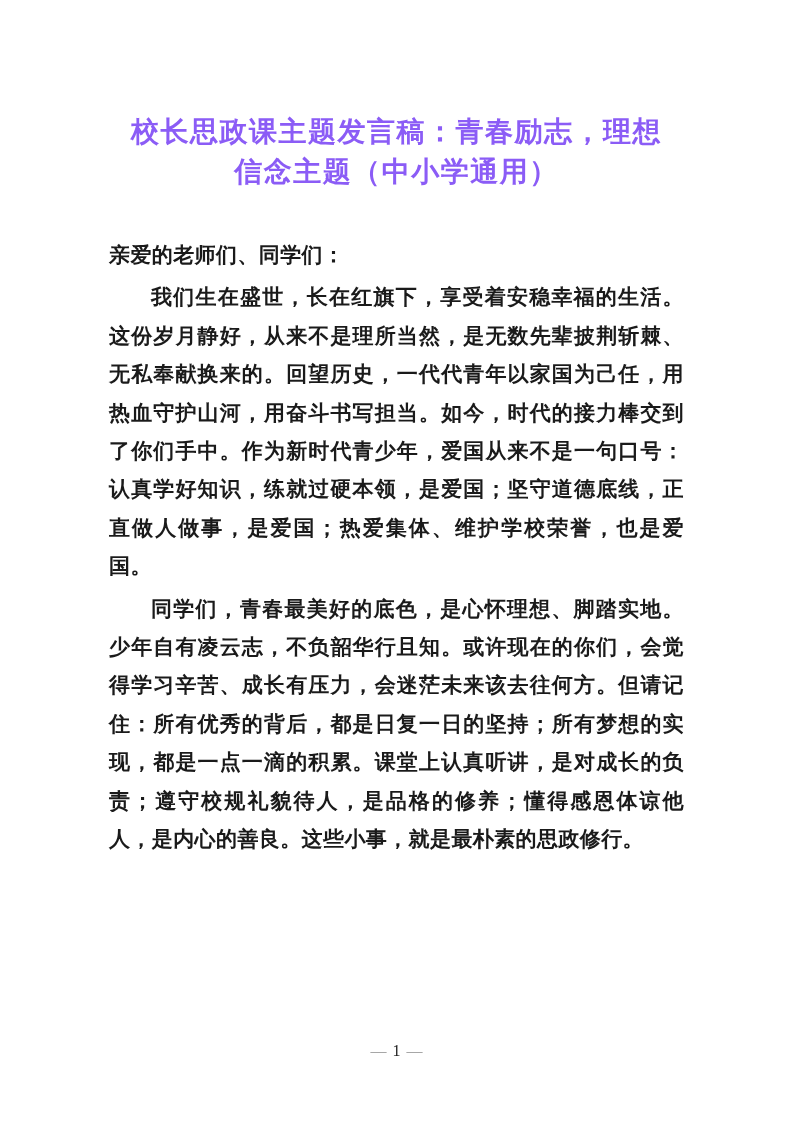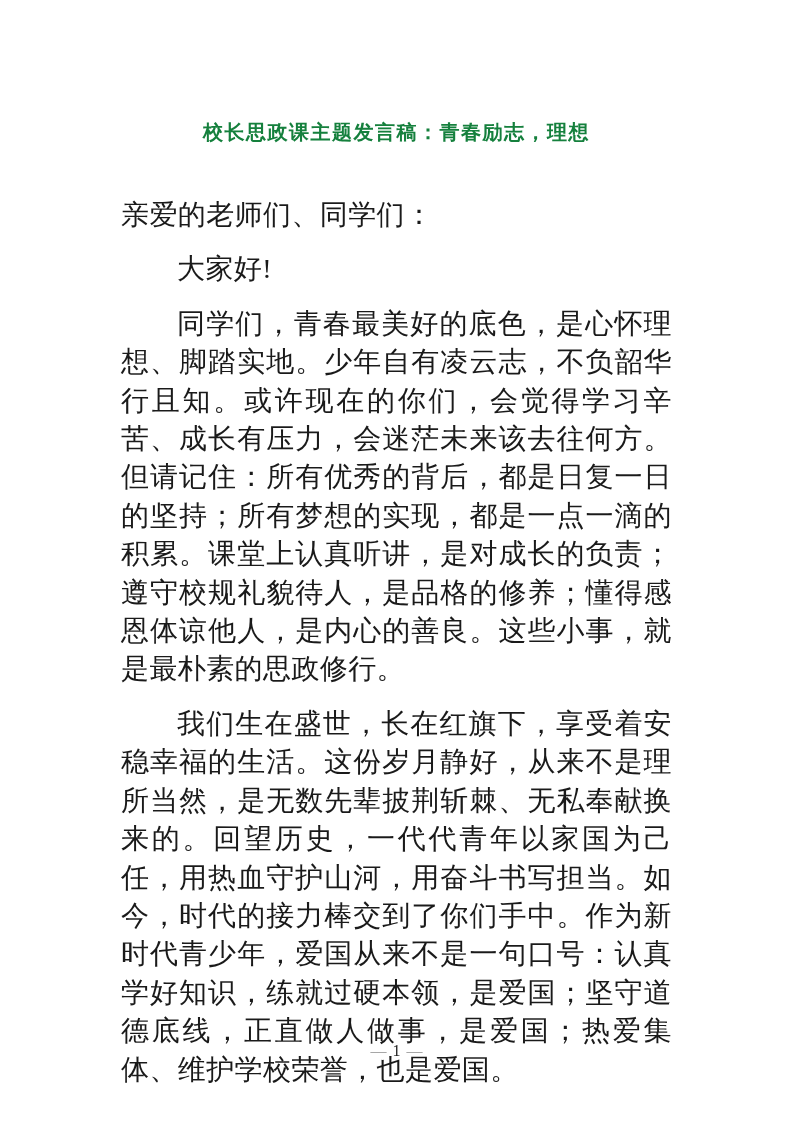--- a/index.html
+++ b/index.html
@@ -11,43 +11,43 @@
     position: relative;
     width: 793px;
     height: 1122px;
     background: #ffffff;
     overflow: hidden;
     font-family: "Liberation Serif", "DejaVu Serif", serif;
   }
   .doc-title {
     margin: 112px 105px 0 105px;
     text-align: center;
-    font-size: 20px;
+    font-size: 28px;
     font-weight: 700;
-    color: #15803d;
+    color: #8b5cf6;
     line-height: 40px;
     letter-spacing: 1.5px;
   }
   .doc-title .title-line {
     display: block;
   }
   .doc-body {
     margin: 44px 105px 0 105px;
     width: 583px;
     color: #1a1a1a;
   }
   .doc-body p.para {
-    margin: 16px;
-    font-size: 28px;
+    margin: 4px;
+    font-size: 21px;
     line-height: 38.4px;
     text-align: justify;
     text-justify: inter-character;
     letter-spacing: 0.4px;
     text-indent: 2em;
-    font-weight: 400;
+    font-weight: 700;
   }
   .doc-body p.para.no-indent {
     text-indent: 0;
   }
   .page-footer {
     position: absolute;
     top: 1043px;
     left: 0;
     width: 793px;
     text-align: center;
@@ -63,26 +63,26 @@
     color: #222222;
   }
 </style>
 </head>
 <body>
 
 <div class="page">
 
   <h1 class="doc-title">
     <span class="title-line">校长思政课主题发言稿：青春励志，理想</span>
+    <span class="title-line">信念主题（中小学通用）</span>
   </h1>
 
   <div class="doc-body">
     <p class="para no-indent">亲爱的老师们、同学们：</p>
-    <p class="para">大家好!</p>
+    <p class="para">我们生在盛世，长在红旗下，享受着安稳幸福的生活。这份岁月静好，从来不是理所当然，是无数先辈披荆斩棘、无私奉献换来的。回望历史，一代代青年以家国为己任，用热血守护山河，用奋斗书写担当。如今，时代的接力棒交到了你们手中。作为新时代青少年，爱国从来不是一句口号：认真学好知识，练就过硬本领，是爱国；坚守道德底线，正直做人做事，是爱国；热爱集体、维护学校荣誉，也是爱国。</p>
     <p class="para">同学们，青春最美好的底色，是心怀理想、脚踏实地。少年自有凌云志，不负韶华行且知。或许现在的你们，会觉得学习辛苦、成长有压力，会迷茫未来该去往何方。但请记住：所有优秀的背后，都是日复一日的坚持；所有梦想的实现，都是一点一滴的积累。课堂上认真听讲，是对成长的负责；遵守校规礼貌待人，是品格的修养；懂得感恩体谅他人，是内心的善良。这些小事，就是最朴素的思政修行。</p>
-    <p class="para">我们生在盛世，长在红旗下，享受着安稳幸福的生活。这份岁月静好，从来不是理所当然，是无数先辈披荆斩棘、无私奉献换来的。回望历史，一代代青年以家国为己任，用热血守护山河，用奋斗书写担当。如今，时代的接力棒交到了你们手中。作为新时代青少年，爱国从来不是一句口号：认真学好知识，练就过硬本领，是爱国；坚守道德底线，正直做人做事，是爱国；热爱集体、维护学校荣誉，也是爱国。</p>
   </div>
 
   <div class="page-footer">
     <span class="dash">—</span><span class="page-num">1</span><span class="dash">—</span>
   </div>
 
 </div>
 
 </body></html>

